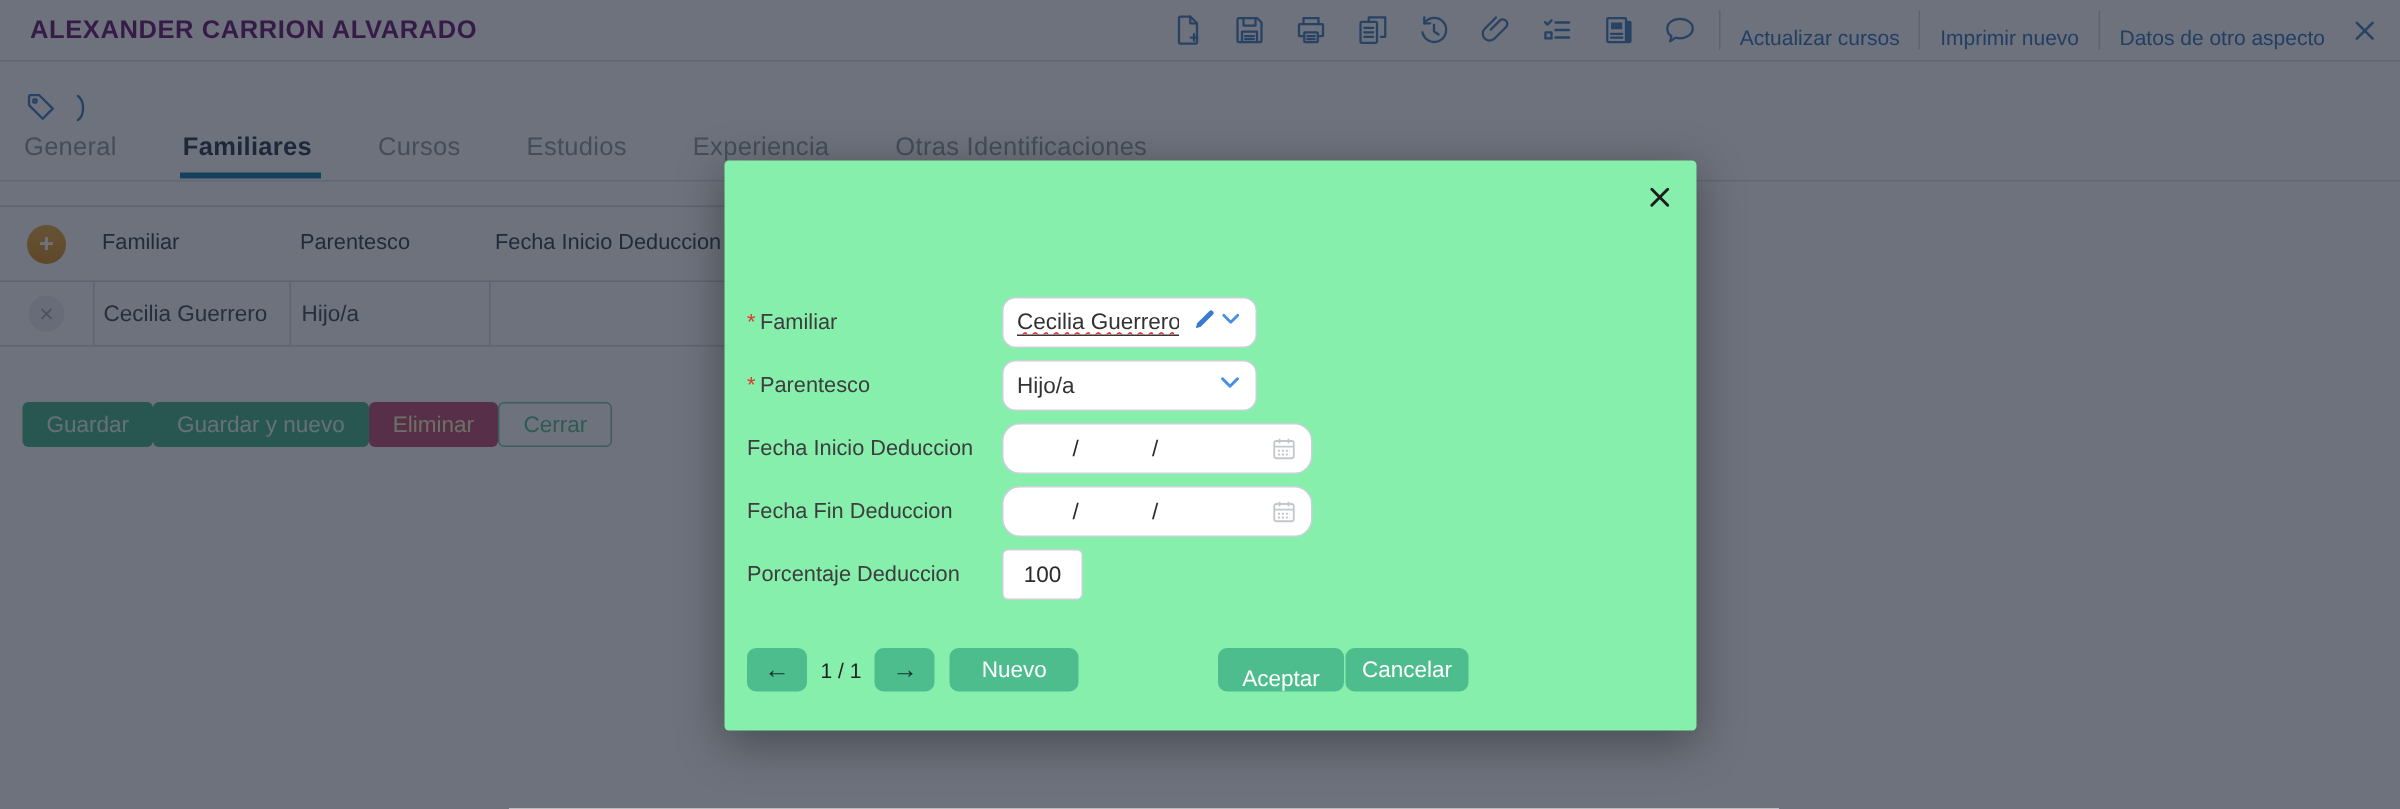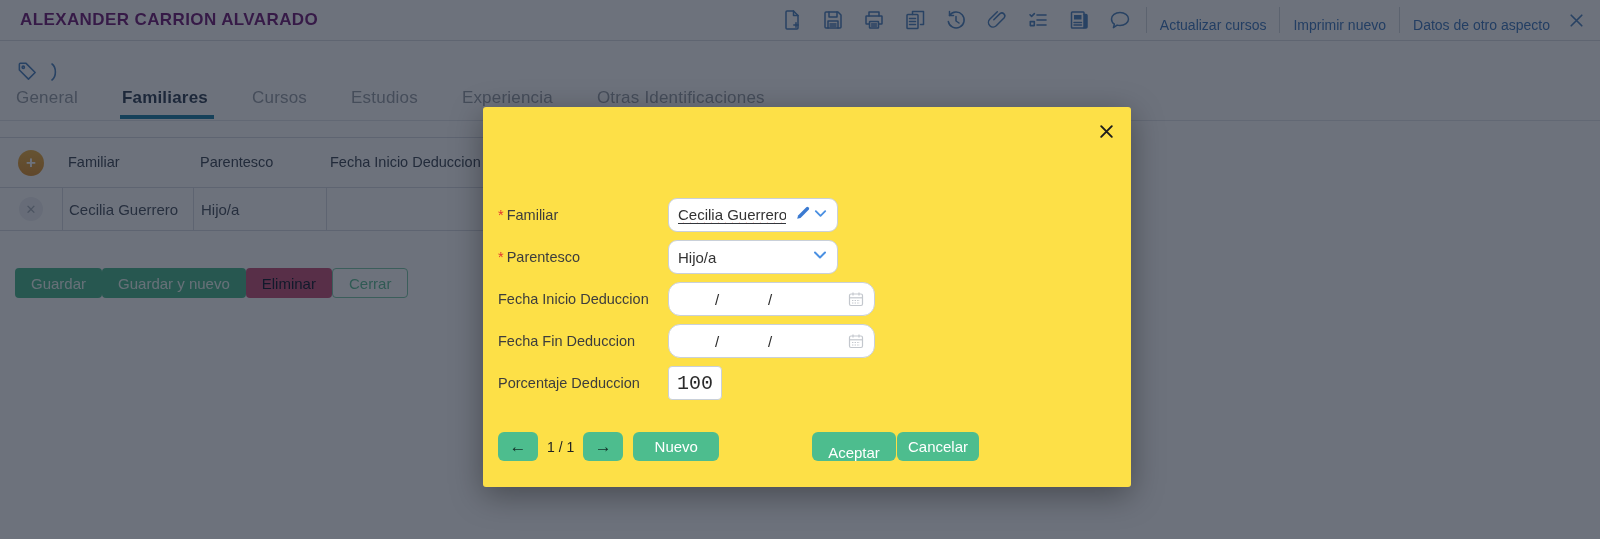--- a/index.html
+++ b/index.html
@@ -50,27 +50,27 @@
   }
   .del-btn{
     width:24px;height:24px;border-radius:50%;border:none;cursor:pointer;
     background:#eef0f3;color:#a7aeb8;font-size:13px;display:flex;align-items:center;justify-content:center;padding:0;
   }
   
   .page-actions{position:absolute;top:268px;left:15px;display:flex;}
   .btn{height:30px;border-radius:4px;border:none;cursor:pointer;font-size:15px;
        font-family:"Liberation Sans",sans-serif;padding:0 16px;display:flex;align-items:center;justify-content:center;}
   .btn-green{background:#48b98c;color:#eef9f4;}
-  .btn-red{background:#c75078;color:#0f172a;}
+  .btn-red{background:#c75078;color:#fef9c3;}
   .btn-outline{background:transparent;border:1px solid #7ccba8;color:#5fc096;}
   
   .overlay{position:absolute;inset:0;background:rgba(20,28,44,0.62);z-index:50;}
   
   .modal{
-    position:absolute;left:483px;top:107px;width:648px;height:380px;background:#fde047;z-index:60;
+    position:absolute;left:483px;top:107px;width:648px;height:380px;background:#86efac;z-index:60;
     border-radius:3px;box-shadow:0 8px 32px rgba(0,0,0,.35);box-sizing:border-box;
   }
   .modal-close{position:absolute;top:14px;right:14px;cursor:pointer;background:none;border:none;padding:2px;}
   .m-row{position:absolute;left:15px;display:flex;align-items:center;height:34px;}
   .m-label{width:170px;font-size:14.5px;color:#3d3d3d;flex:none;}
   .req{color:#e3342f;margin-right:3px;}
   .ctrl{
     height:34px;border:1px solid #c9d0d9;border-radius:9px;box-sizing:border-box;
     display:flex;align-items:center;padding:0 9px;background:#fff;cursor:pointer;position:relative;
   }
@@ -83,22 +83,22 @@
     text-decoration-line:underline;text-decoration-style:wavy;text-decoration-color:#e3342f;
     text-decoration-thickness:1px;text-underline-offset:2px;
   }
   .select-text{font-size:15px;color:#333;}
   .pencil{margin-left:auto;margin-right:2px;}
   .chev{flex:none;}
   .chev-right{margin-left:auto;}
   .slash1{position:absolute;left:46px;font-size:15px;color:#2b2b2b;}
   .slash2{position:absolute;left:99px;font-size:15px;color:#2b2b2b;}
   .cal{position:absolute;right:9px;top:7px;}
-  .pct-input{width:40px;border:none;outline:none;font-size:20px;color:#2b2b2b;text-align:center;
-             font-family:Liberation Mono, monospace;background:transparent;}
+  .pct-input{width:40px;border:none;outline:none;font-size:15px;color:#2b2b2b;text-align:center;
+             font-family:Liberation Sans, sans-serif;background:transparent;}
   .m-bottom{position:absolute;left:15px;top:325px;width:618px;display:flex;align-items:center;}
   .nav-btn{width:40px;height:29px;border:none;border-radius:6px;background:#4dbd8e;color:#14322a;
            font-size:17px;cursor:pointer;display:flex;align-items:center;justify-content:center;padding:0;}
   .pager-text{margin:0 9px;font-size:14px;color:#222;white-space:nowrap;}
   .btn-modal{height:29px;border:none;border-radius:6px;background:#4dbd8e;color:#fff;font-size:15px;
              font-family:"Liberation Sans",sans-serif;cursor:pointer;padding:0 17px;}
   .btn-nuevo{margin-left:10px;width:86px;}
   .btn-aceptar{margin-left:auto;width:84px;padding:12px;}
   .btn-cancelar{margin-left:1px;margin-right:137px;width:82px;padding:0;}
 </style>

